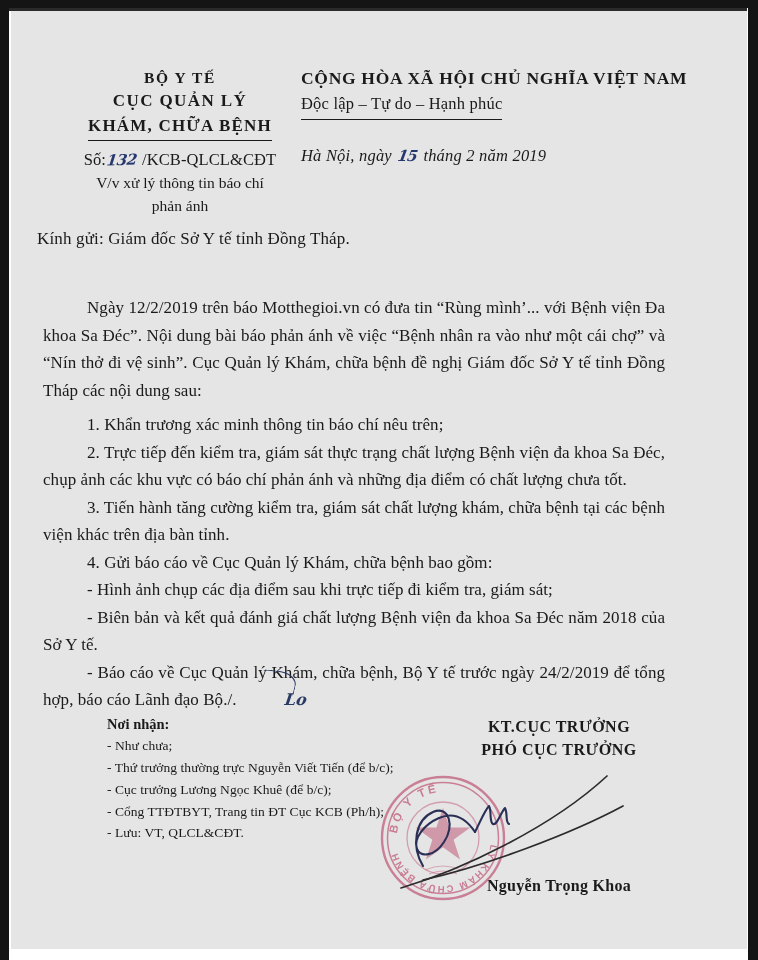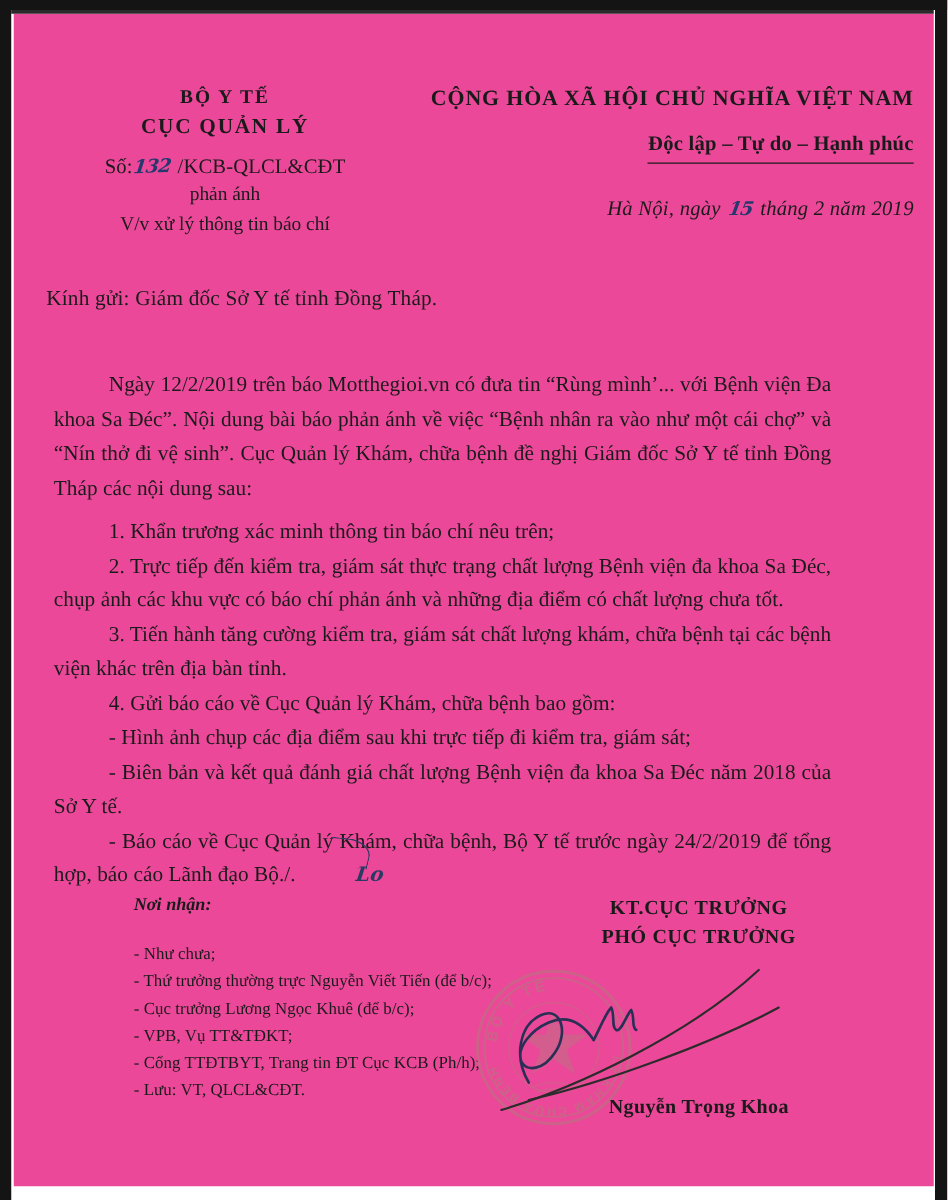--- a/index.html
+++ b/index.html
@@ -30,41 +30,41 @@
   .edge-right { right: 0;  top: 0; width: 10px; height: 960px; }
   .edge-top   { left: 0;   top: 0; width: 758px; height: 8px; }
   .edge-top2  { left: 9px; top: 8px; width: 738px; height: 3px; background:#2a2a2a; }
 
   .sheet {
     position: absolute;
     left: 11px;
     top: 11px;
     width: 736px;
     height: 938px;
-    background: #ec4899;
+    background: #e5e5e5;
   }
 
   
   .header {
     position: absolute;
     left: 0;
     top: 55px;
     width: 736px;
     display: flex;
     align-items: flex-start;
   }
   .hdr-left {
     width: 290px;
     text-align: center;
     padding-left: 48px;
     box-sizing: border-box;
   }
   .hdr-right {
     flex: 1;
-    text-align: right;
+    text-align: left;
     padding-right: 16px;
     box-sizing: border-box;
   }
 
   .org-ministry {
     font-size: 15.5px;
     font-weight: bold;
     letter-spacing: 1.6px;
     line-height: 1.5;
   }
@@ -109,27 +109,27 @@
 
   .natl-title {
     font-size: 17.5px;
     font-weight: bold;
     letter-spacing: 0.7px;
     line-height: 1.45;
     white-space: nowrap;
   }
   .natl-motto {
     font-size: 16.5px;
-    font-weight: bold;
+    font-weight: normal;
     letter-spacing: 0.2px;
     line-height: 1.5;
     display: inline-block;
     border-bottom: 1.7px solid #1a1a1a;
     padding-bottom: 2px;
-    margin-top: 12px;
+    margin-top: 1px;
   }
   .placedate {
     font-size: 16.5px;
     font-style: italic;
     margin-top: 26px;
     letter-spacing: 0.2px;
     white-space: nowrap;
   }
   .hw-day {
     font-family: "DejaVu Serif", serif;
@@ -206,23 +206,22 @@
     width: 736px;
     display: flex;
   }
   .recip-list {
     width: 360px;
     padding-left: 96px;
     box-sizing: border-box;
   }
   .recip-title {
     font-size: 14.5px;
-    font-style: italic;
-    font-weight: bold;
-    margin-bottom: 19px;
+    font-weight: bold;
+    margin-bottom: 2px;
   }
   .recip-item {
     font-size: 13.5px;
     line-height: 1.62;
     letter-spacing: 0.05px;
     white-space: nowrap;
   }
 
   .signblock {
     flex: 1;
@@ -274,28 +273,29 @@
   <div class="edge edge-left"></div>
   <div class="edge edge-right"></div>
 
   <div class="sheet">
 
     <div class="header">
 
       <div class="hdr-left">
         <div class="org-ministry">BỘ Y TẾ</div>
         <div class="org-dept1">CỤC QUẢN LÝ</div>
+        <div><span class="org-dept2">KHÁM, CHỮA BỆNH</span></div>
 
         <div class="docnum">
           <span>Số:</span><span class="handwritten-num">132</span>
           <span>/KCB-QLCL&amp;CĐT</span>
         </div>
 
+        <div class="subject">V/v xử lý thông tin báo chí</div>
         <div class="subject">phản ánh</div>
-        <div class="subject">V/v xử lý thông tin báo chí</div>
       </div>
 
       <div class="hdr-right">
         <div class="natl-title">CỘNG HÒA XÃ HỘI CHỦ NGHĨA VIỆT NAM</div>
         <div><span class="natl-motto">Độc lập – Tự do – Hạnh phúc</span></div>
 
         <div class="placedate">
           <span>Hà Nội, ngày</span>
           <span class="hw-day">15</span>
           <span>tháng</span>
@@ -328,21 +328,20 @@
       </p>
     </div>
 
     <div class="footer">
 
       <div class="recip-list">
         <div class="recip-title">Nơi nhận:</div>
         <div class="recip-item">- Như chưa;</div>
         <div class="recip-item">- Thứ trưởng thường trực Nguyễn Viết Tiến (để b/c);</div>
         <div class="recip-item">- Cục trưởng Lương Ngọc Khuê (để b/c);</div>
-        <div class="recip-item">- VPB, Vụ TT&amp;TĐKT;</div>
         <div class="recip-item">- Cổng TTĐTBYT, Trang tin ĐT Cục KCB (Ph/h);</div>
         <div class="recip-item">- Lưu: VT, QLCL&amp;CĐT.</div>
       </div>
 
       <div class="signblock">
         <div class="sign-role1">KT.CỤC TRƯỞNG</div>
         <div class="sign-role2">PHÓ CỤC TRƯỞNG</div>
 
         <div class="seal">
           <svg width="128" height="128" viewBox="0 0 128 128">

